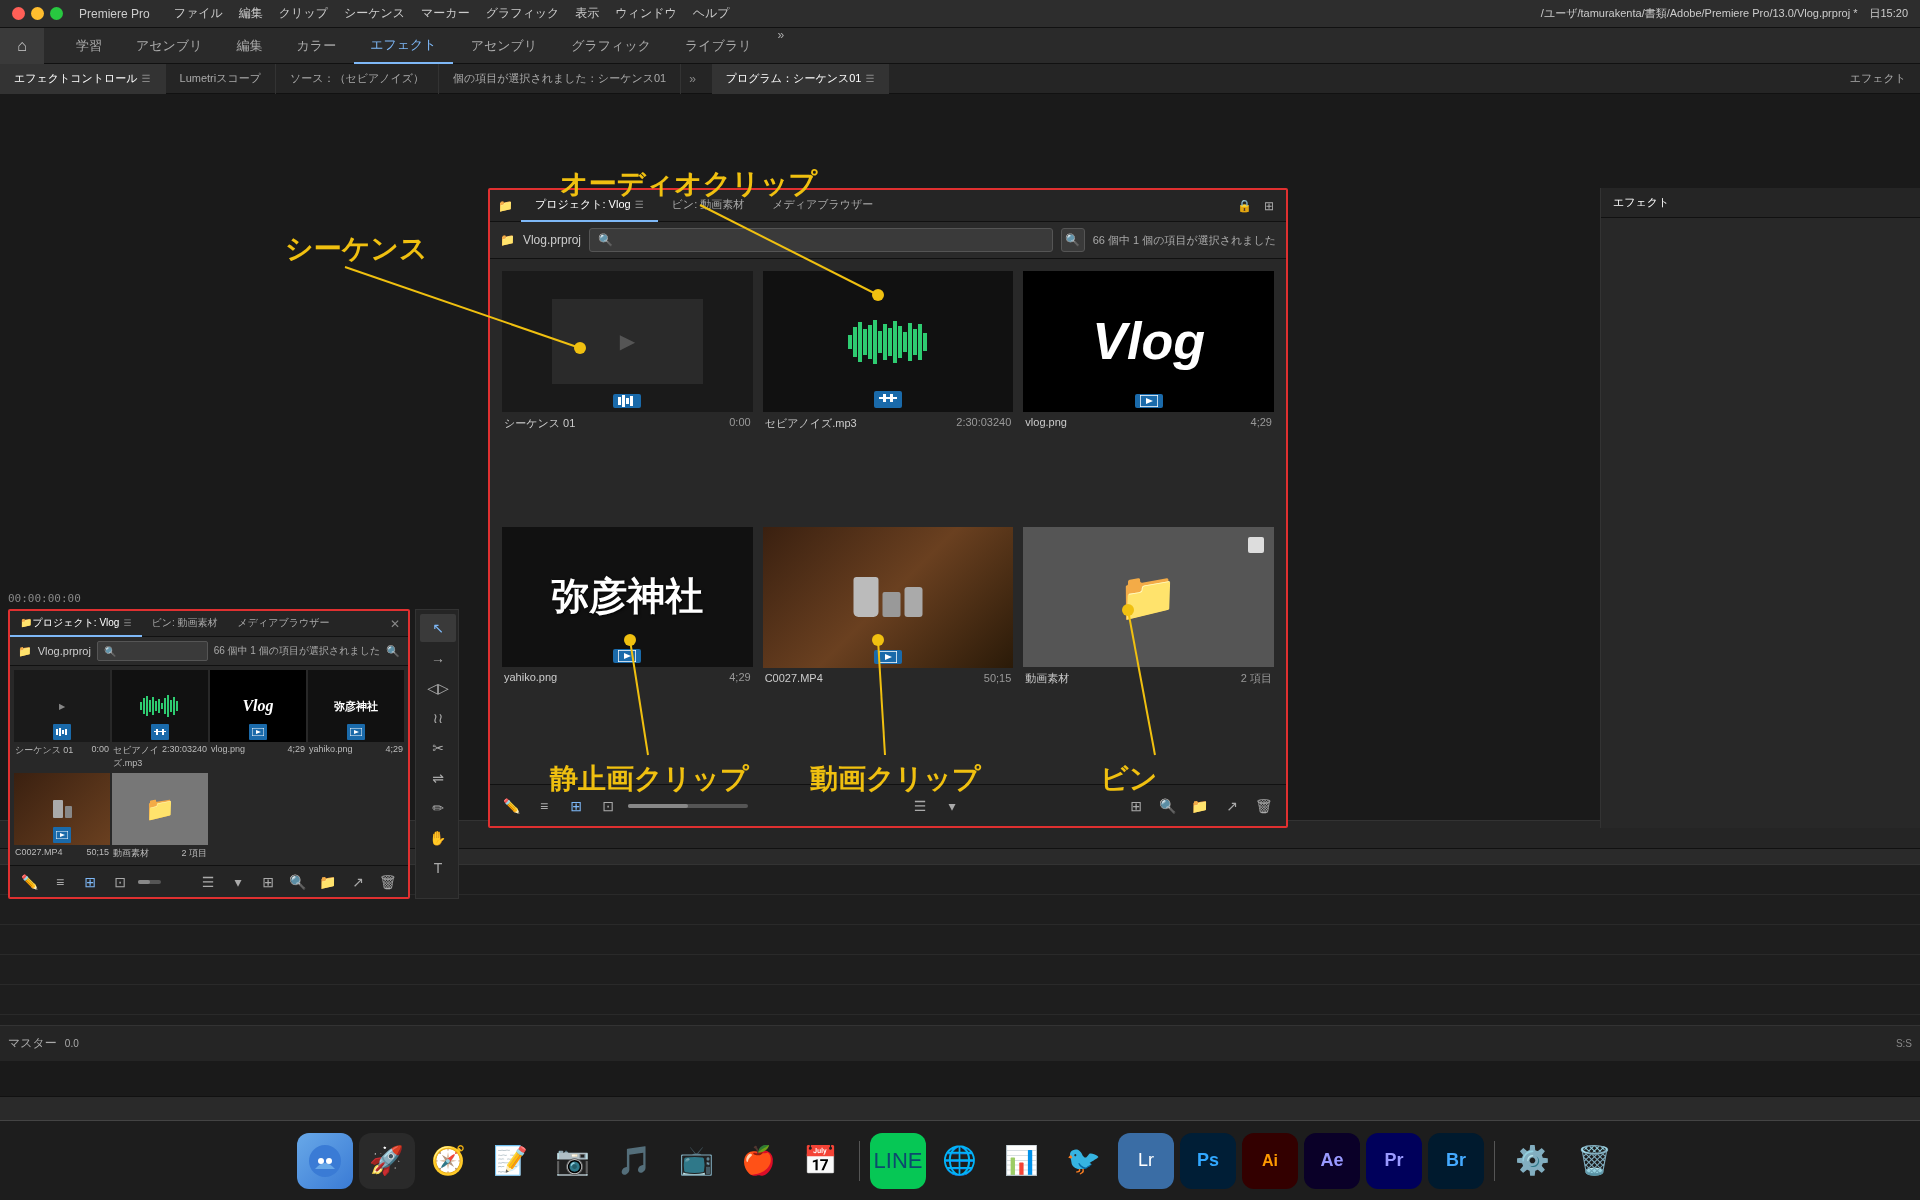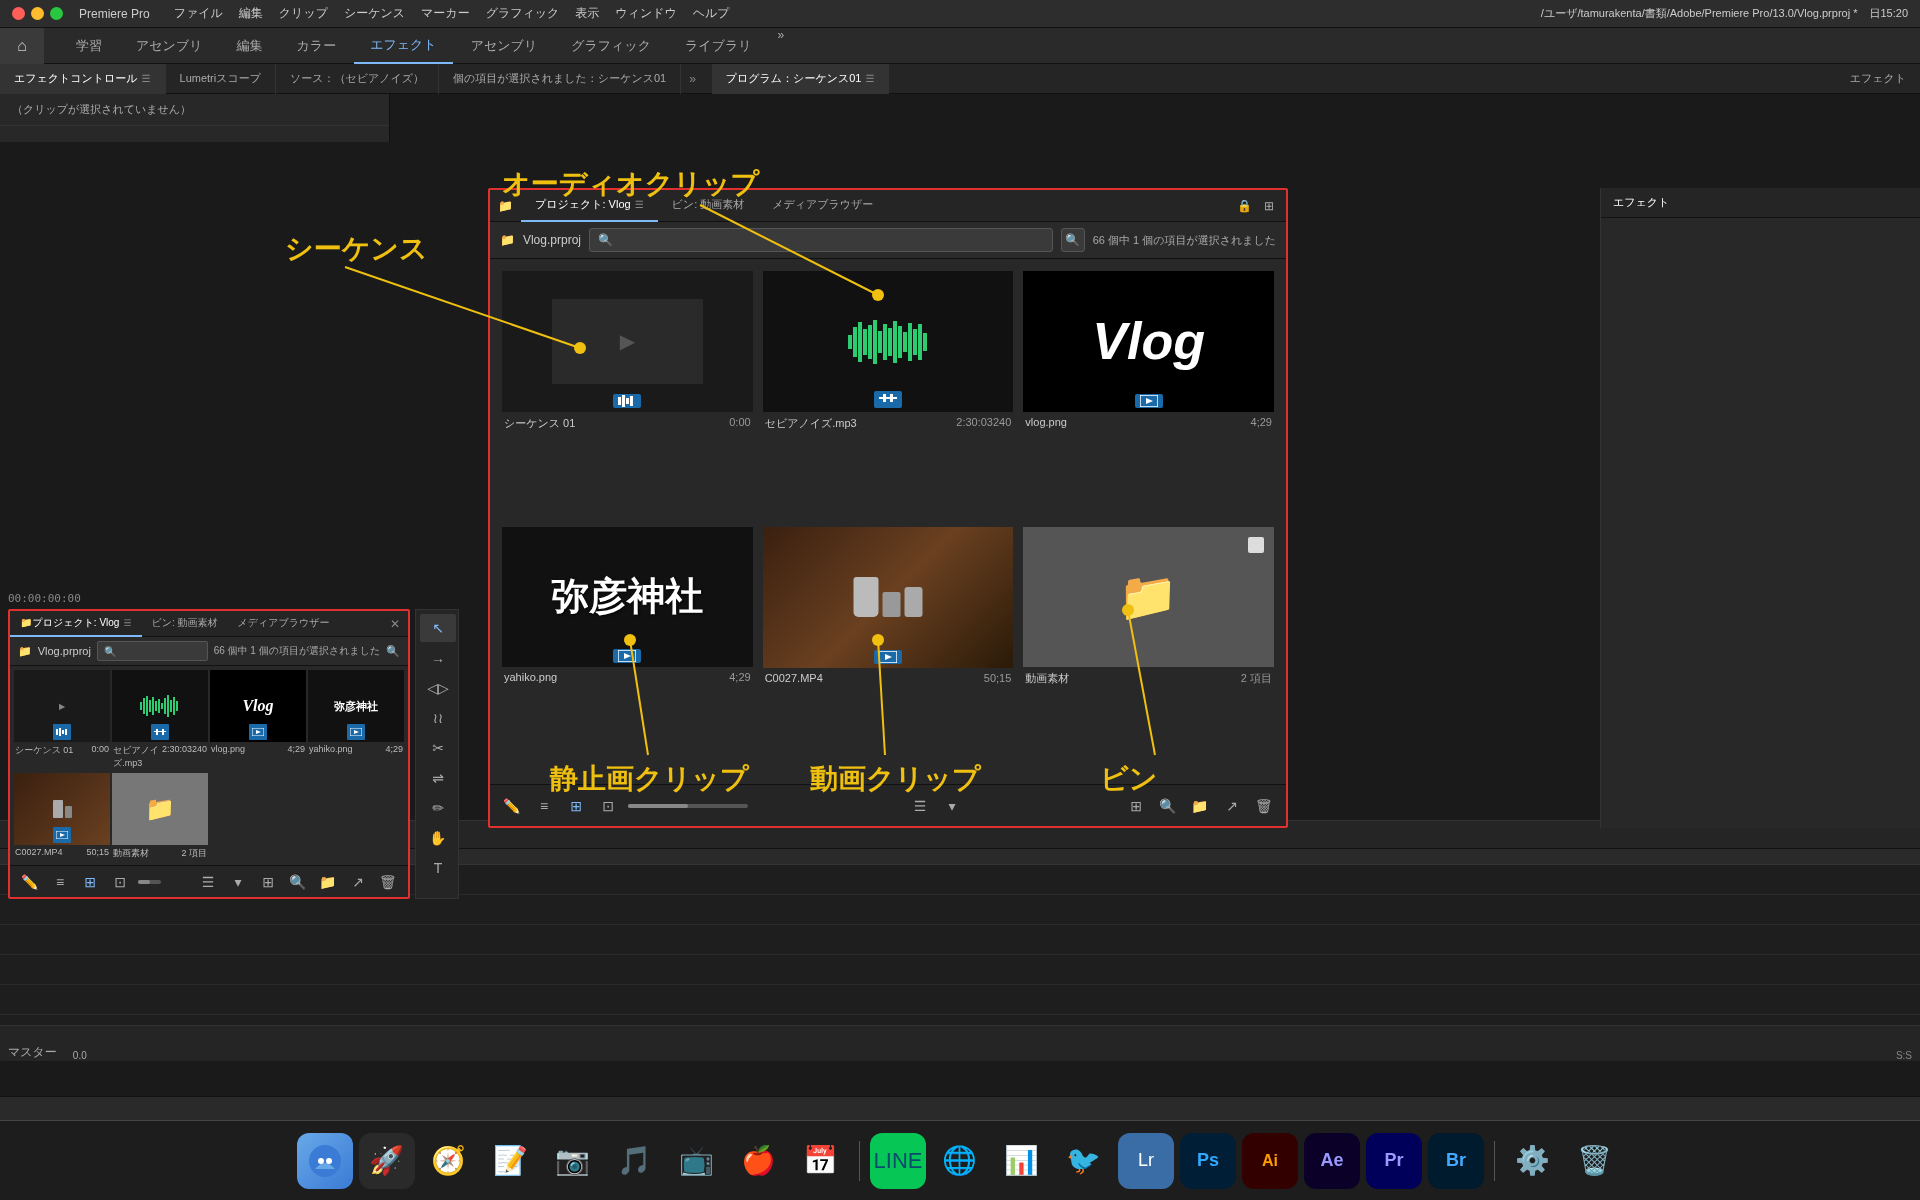--- a/index.html
+++ b/index.html
@@ -489,23 +489,22 @@
       font-size: 9px; color: #666;
     }
     .track-row {
       height: 30px;
       border-bottom: 1px solid #2a2a2a;
       position: relative;
     }
     .timeline-bottom {
       height: 36px;
       background: #252525;
-      display: flex; align-items: flex-end;
+      display: flex; align-items: center;
       padding: 0 8px;
-      gap: 8px;
       border-top: 1px solid #333;
     }
     .timeline-time {
       font-size: 12px;
       color: #aaa;
       font-family: monospace;
     }
     .track-btn {
       width: 18px; height: 18px;
       display: flex; align-items: center; justify-content: center;
@@ -710,24 +709,20 @@
     <span>プログラム：シーケンス01</span>
     <span class="panel-tab-menu">☰</span>
   </div>
   <div class="panel-tab-right">
     <span>エフェクト</span>
   </div>
 </div>
 
 <div style="position: relative; width: 100%; height: calc(1200px - 28px - 36px - 30px - 80px - 24px);">
 
-  <div class="left-panel">
-    <div class="left-panel-header">（クリップが選択されていません）</div>
-    <div class="left-panel-content"></div>
-  </div>
 
   <div class="time-display">00:00:00:00</div>
 
   <div class="project-panel-small">
     <div class="proj-small-tabs">
       <div class="proj-small-tab active">
         <span>📁</span>
         <span>プロジェクト: Vlog</span>
         <span style="font-size:9px;color:#888;margin-left:4px;">☰</span>
       </div>
@@ -1110,21 +1105,21 @@
   <circle cx="630" cy="640" r="6" fill="#f0c010"></circle>
 
   <line x1="885" y1="755" x2="878" y2="640" stroke="#f0c010" stroke-width="2"></line>
   <circle cx="878" cy="640" r="6" fill="#f0c010"></circle>
 
   <line x1="1155" y1="755" x2="1128" y2="610" stroke="#f0c010" stroke-width="2"></line>
   <circle cx="1128" cy="610" r="6" fill="#f0c010"></circle>
 </svg>
 
 <div class="annotation" style="top: 230px; left: 285px;">シーケンス</div>
-<div class="annotation" style="top: 165px; left: 502px; text-align: center;">オーディオクリップ</div>
+<div class="annotation" style="top: 165px; left: 560px; text-align: center;">オーディオクリップ</div>
 <div class="annotation" style="top: 760px; left: 550px;">静止画クリップ</div>
 <div class="annotation" style="top: 760px; left: 810px;">動画クリップ</div>
 <div class="annotation" style="top: 760px; left: 1100px;">ビン</div>
 
 <div class="status-bar">
   <span></span>
 </div>
 
 <div class="dock">
   <div class="dock-item" style="background:linear-gradient(135deg,#68a8e8,#3a7bd5);">

